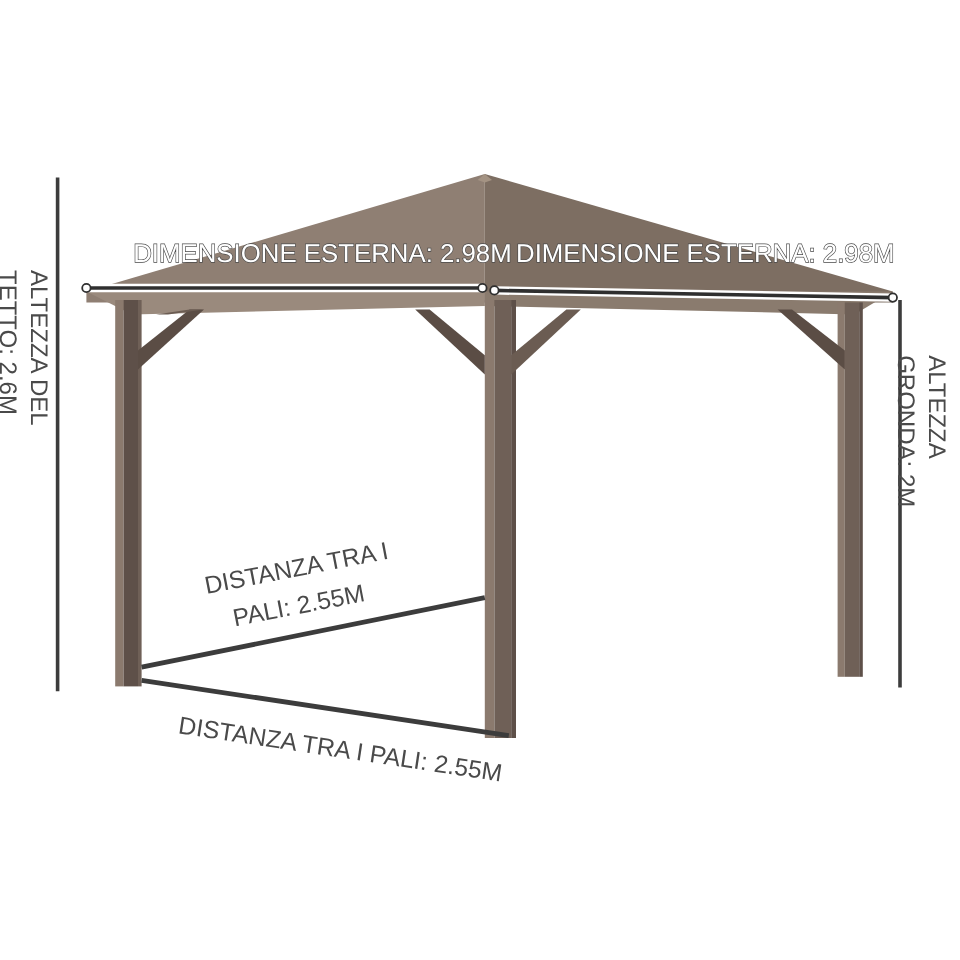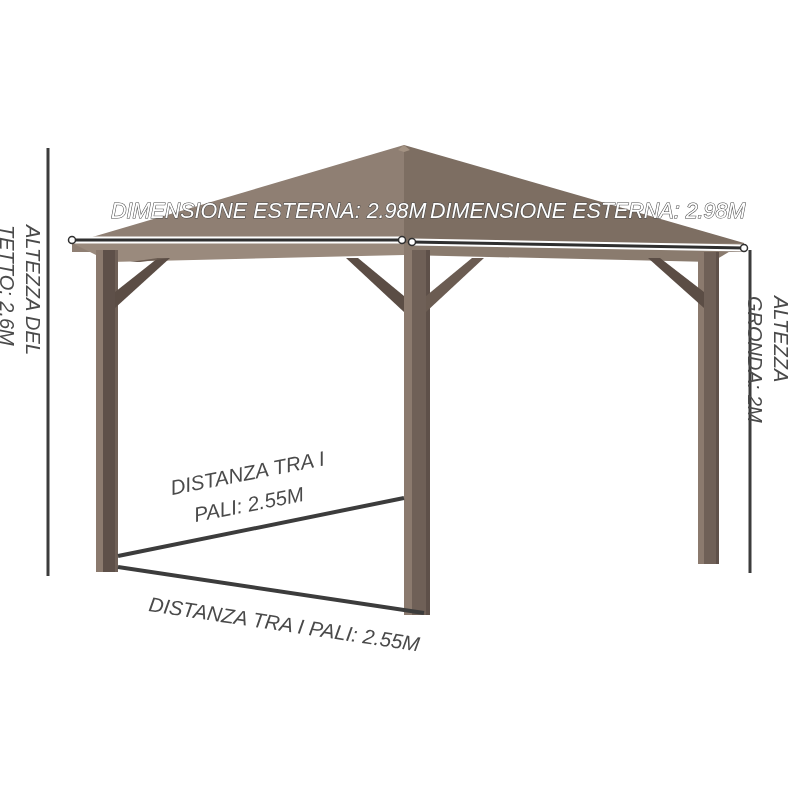--- a/index.html
+++ b/index.html
@@ -11,21 +11,20 @@
     width: 800px;
     height: 800px;
     overflow: hidden;
     font-family: "Liberation Sans", sans-serif;
   }
   #stage {
     position: relative;
     width: 800px;
     height: 800px;
     background: #ffffff;
-    font-style: italic;
   }
   #diagram {
     position: absolute;
     left: 0;
     top: 0;
     width: 800px;
     height: 800px;
   }
   .dimtext {
     font-family: "Liberation Sans", sans-serif;

